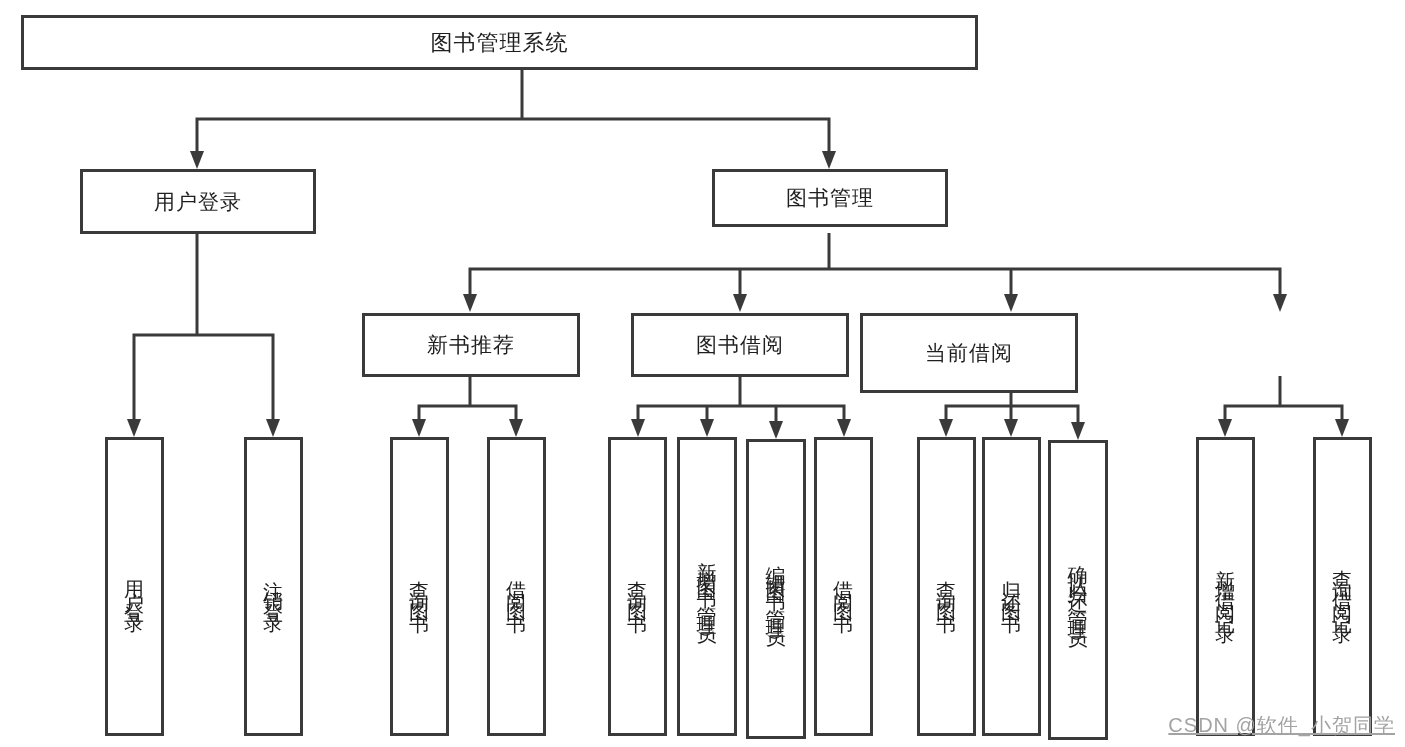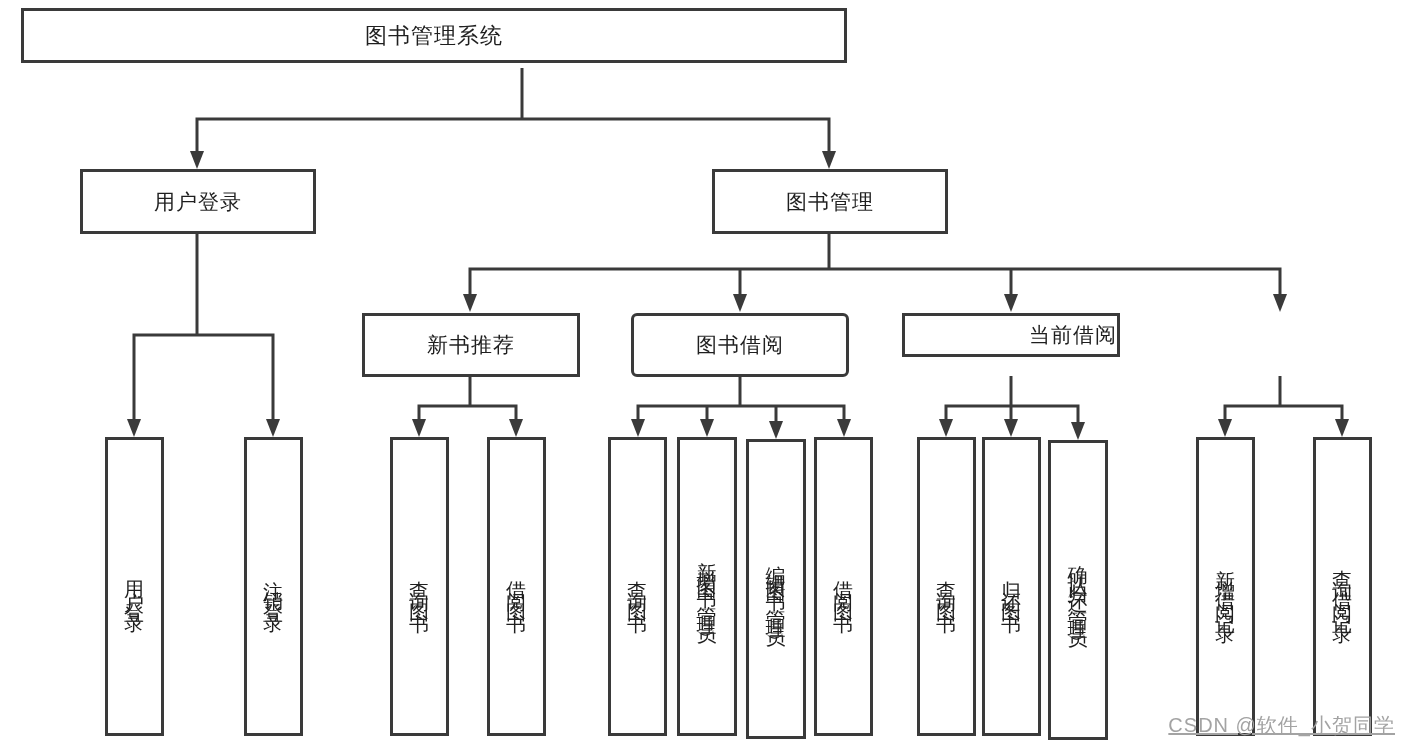--- a/index.html
+++ b/index.html
@@ -94,38 +94,38 @@
       <polygon points="769,421 783,421 776,439"></polygon>
       <polygon points="837,419 851,419 844,437"></polygon>
       <polygon points="939,419 953,419 946,437"></polygon>
       <polygon points="1004,419 1018,419 1011,437"></polygon>
       <polygon points="1071,422 1085,422 1078,440"></polygon>
       <polygon points="1218,419 1232,419 1225,437"></polygon>
       <polygon points="1335,419 1349,419 1342,437"></polygon>
     </g>
   </svg>
 
-  <div class="hbox" style="left:21px;top:8px;width:826px;height:55px;font-size:22px;">
+  <div class="hbox" style="left:21px;top:15px;width:957px;height:55px;font-size:22px;">
     <span>图书管理系统</span>
   </div>
 
   <div class="hbox" style="left:80px;top:169px;width:236px;height:65px;">
     <span>用户登录</span>
   </div>
-  <div class="hbox" style="left:712px;top:169px;width:236px;height:65px;">
+  <div class="hbox" style="left:712px;top:169px;width:236px;height:58px;">
     <span>图书管理</span>
   </div>
 
   <div class="hbox" style="left:362px;top:313px;width:218px;height:64px;">
     <span>新书推荐</span>
   </div>
-  <div class="hbox" style="left:631px;top:313px;width:218px;height:64px;border-radius:6px;">
+  <div class="hbox" style="left:631px;top:313px;width:218px;height:64px;">
     <span>图书借阅</span>
   </div>
-  <div class="hbox" style="left:902px;top:313px;width:218px;height:44px;justify-content:flex-end;">
+  <div class="hbox" style="left:860px;top:313px;width:218px;height:80px;">
     <span>当前借阅</span>
   </div>
 
   <div class="vbox" style="left:105px;">
     <span class="vlabel">用户登录</span>
   </div>
   <div class="vbox" style="left:244px;">
     <span class="vlabel">注销登录</span>
   </div>
 

